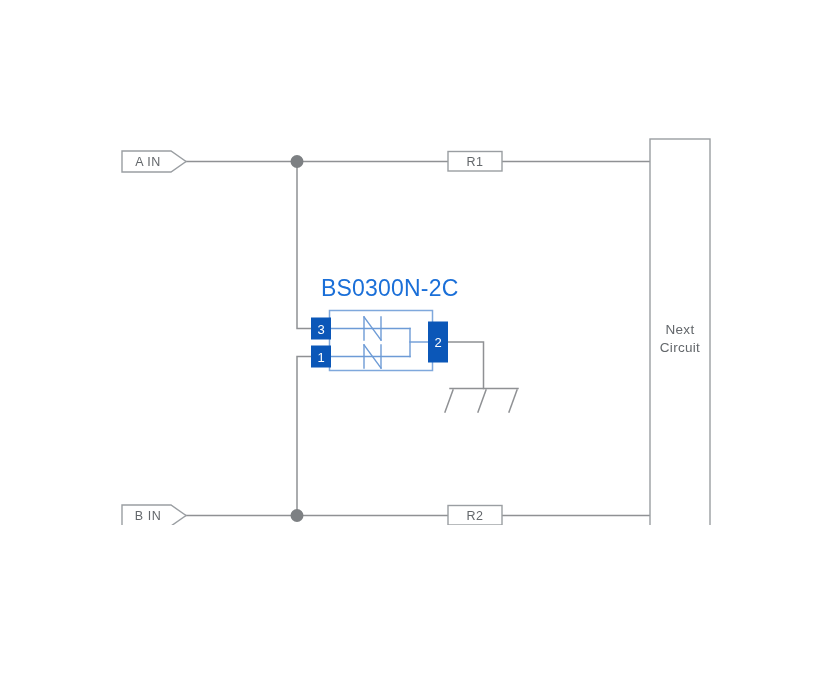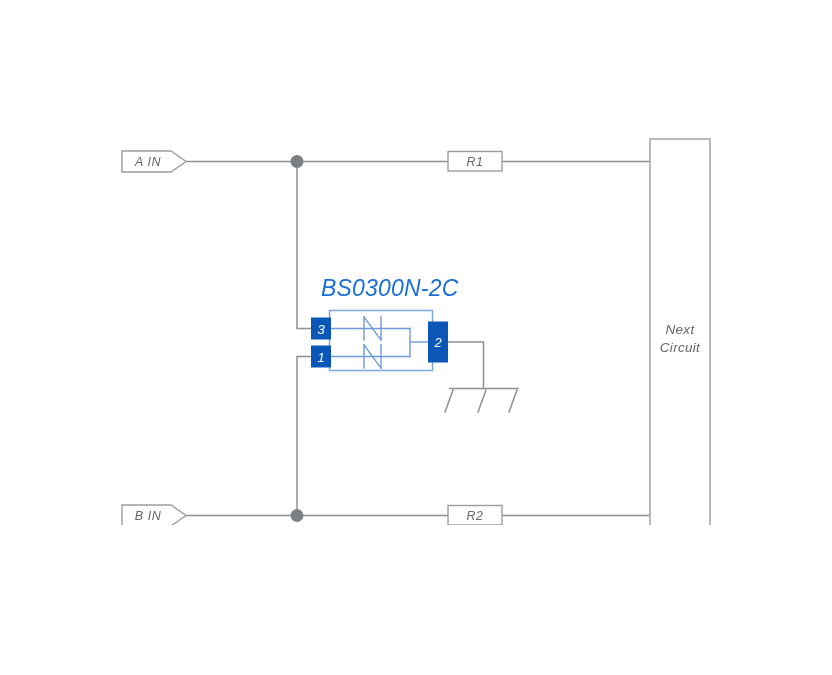--- a/index.html
+++ b/index.html
@@ -7,21 +7,20 @@
     padding: 0;
     background: #ffffff;
     font-family: "Liberation Sans", "DejaVu Sans", sans-serif;
   }
   .stage {
     position: relative;
     width: 832px;
     height: 525px;
     background: #f97316;
     overflow: hidden;
-    font-style: italic;
   }
   svg text {
     font-family: "Liberation Sans", "DejaVu Sans", sans-serif;
   }
   .flag-label, .res-label {
     font-size: 12.5px;
     letter-spacing: 0.5px;
   }
   .next-label {
     font-size: 13.5px;

